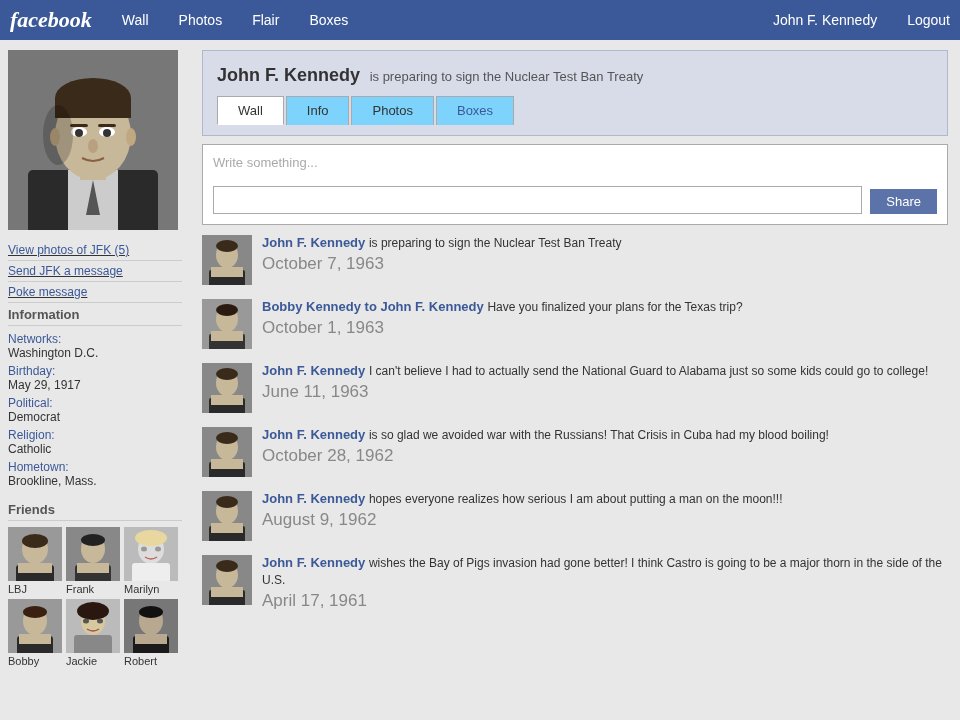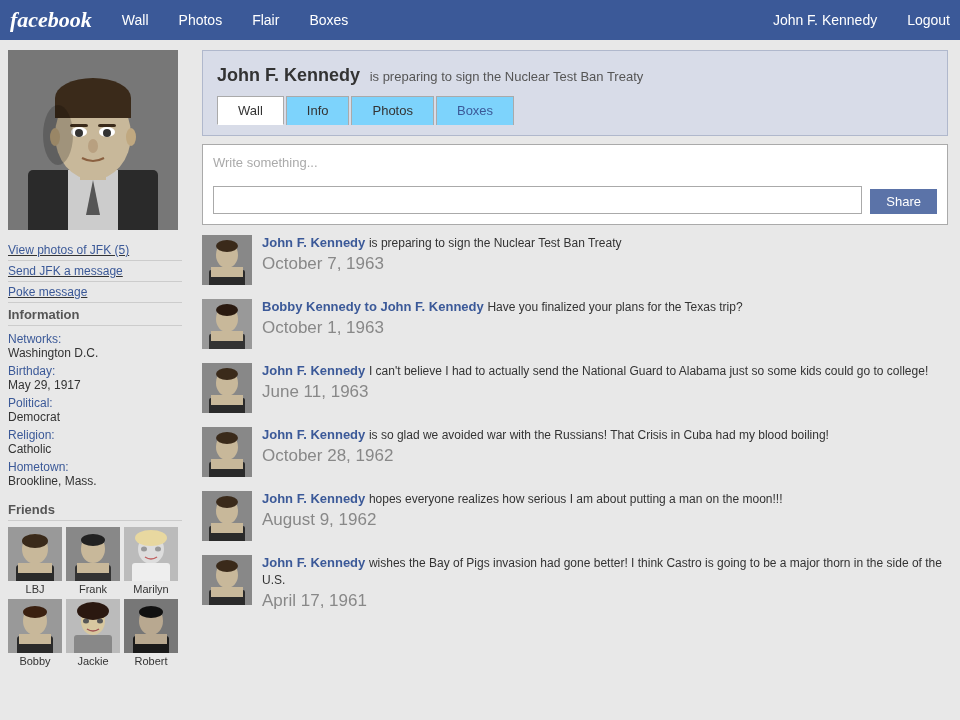--- a/index.html
+++ b/index.html
@@ -97,21 +97,20 @@
     .info-value {
       color: #333;
       margin-bottom: 4px;
     }
     .friends-grid {
       display: flex;
       flex-wrap: wrap;
       gap: 4px;
     }
     .friend-item {
-      text-align: center;
       width: 54px;
     }
     .friend-avatar {
       width: 54px;
       height: 54px;
       background: #bbb;
       overflow: hidden;
     }
     .friend-name {
       font-size: 11px;

